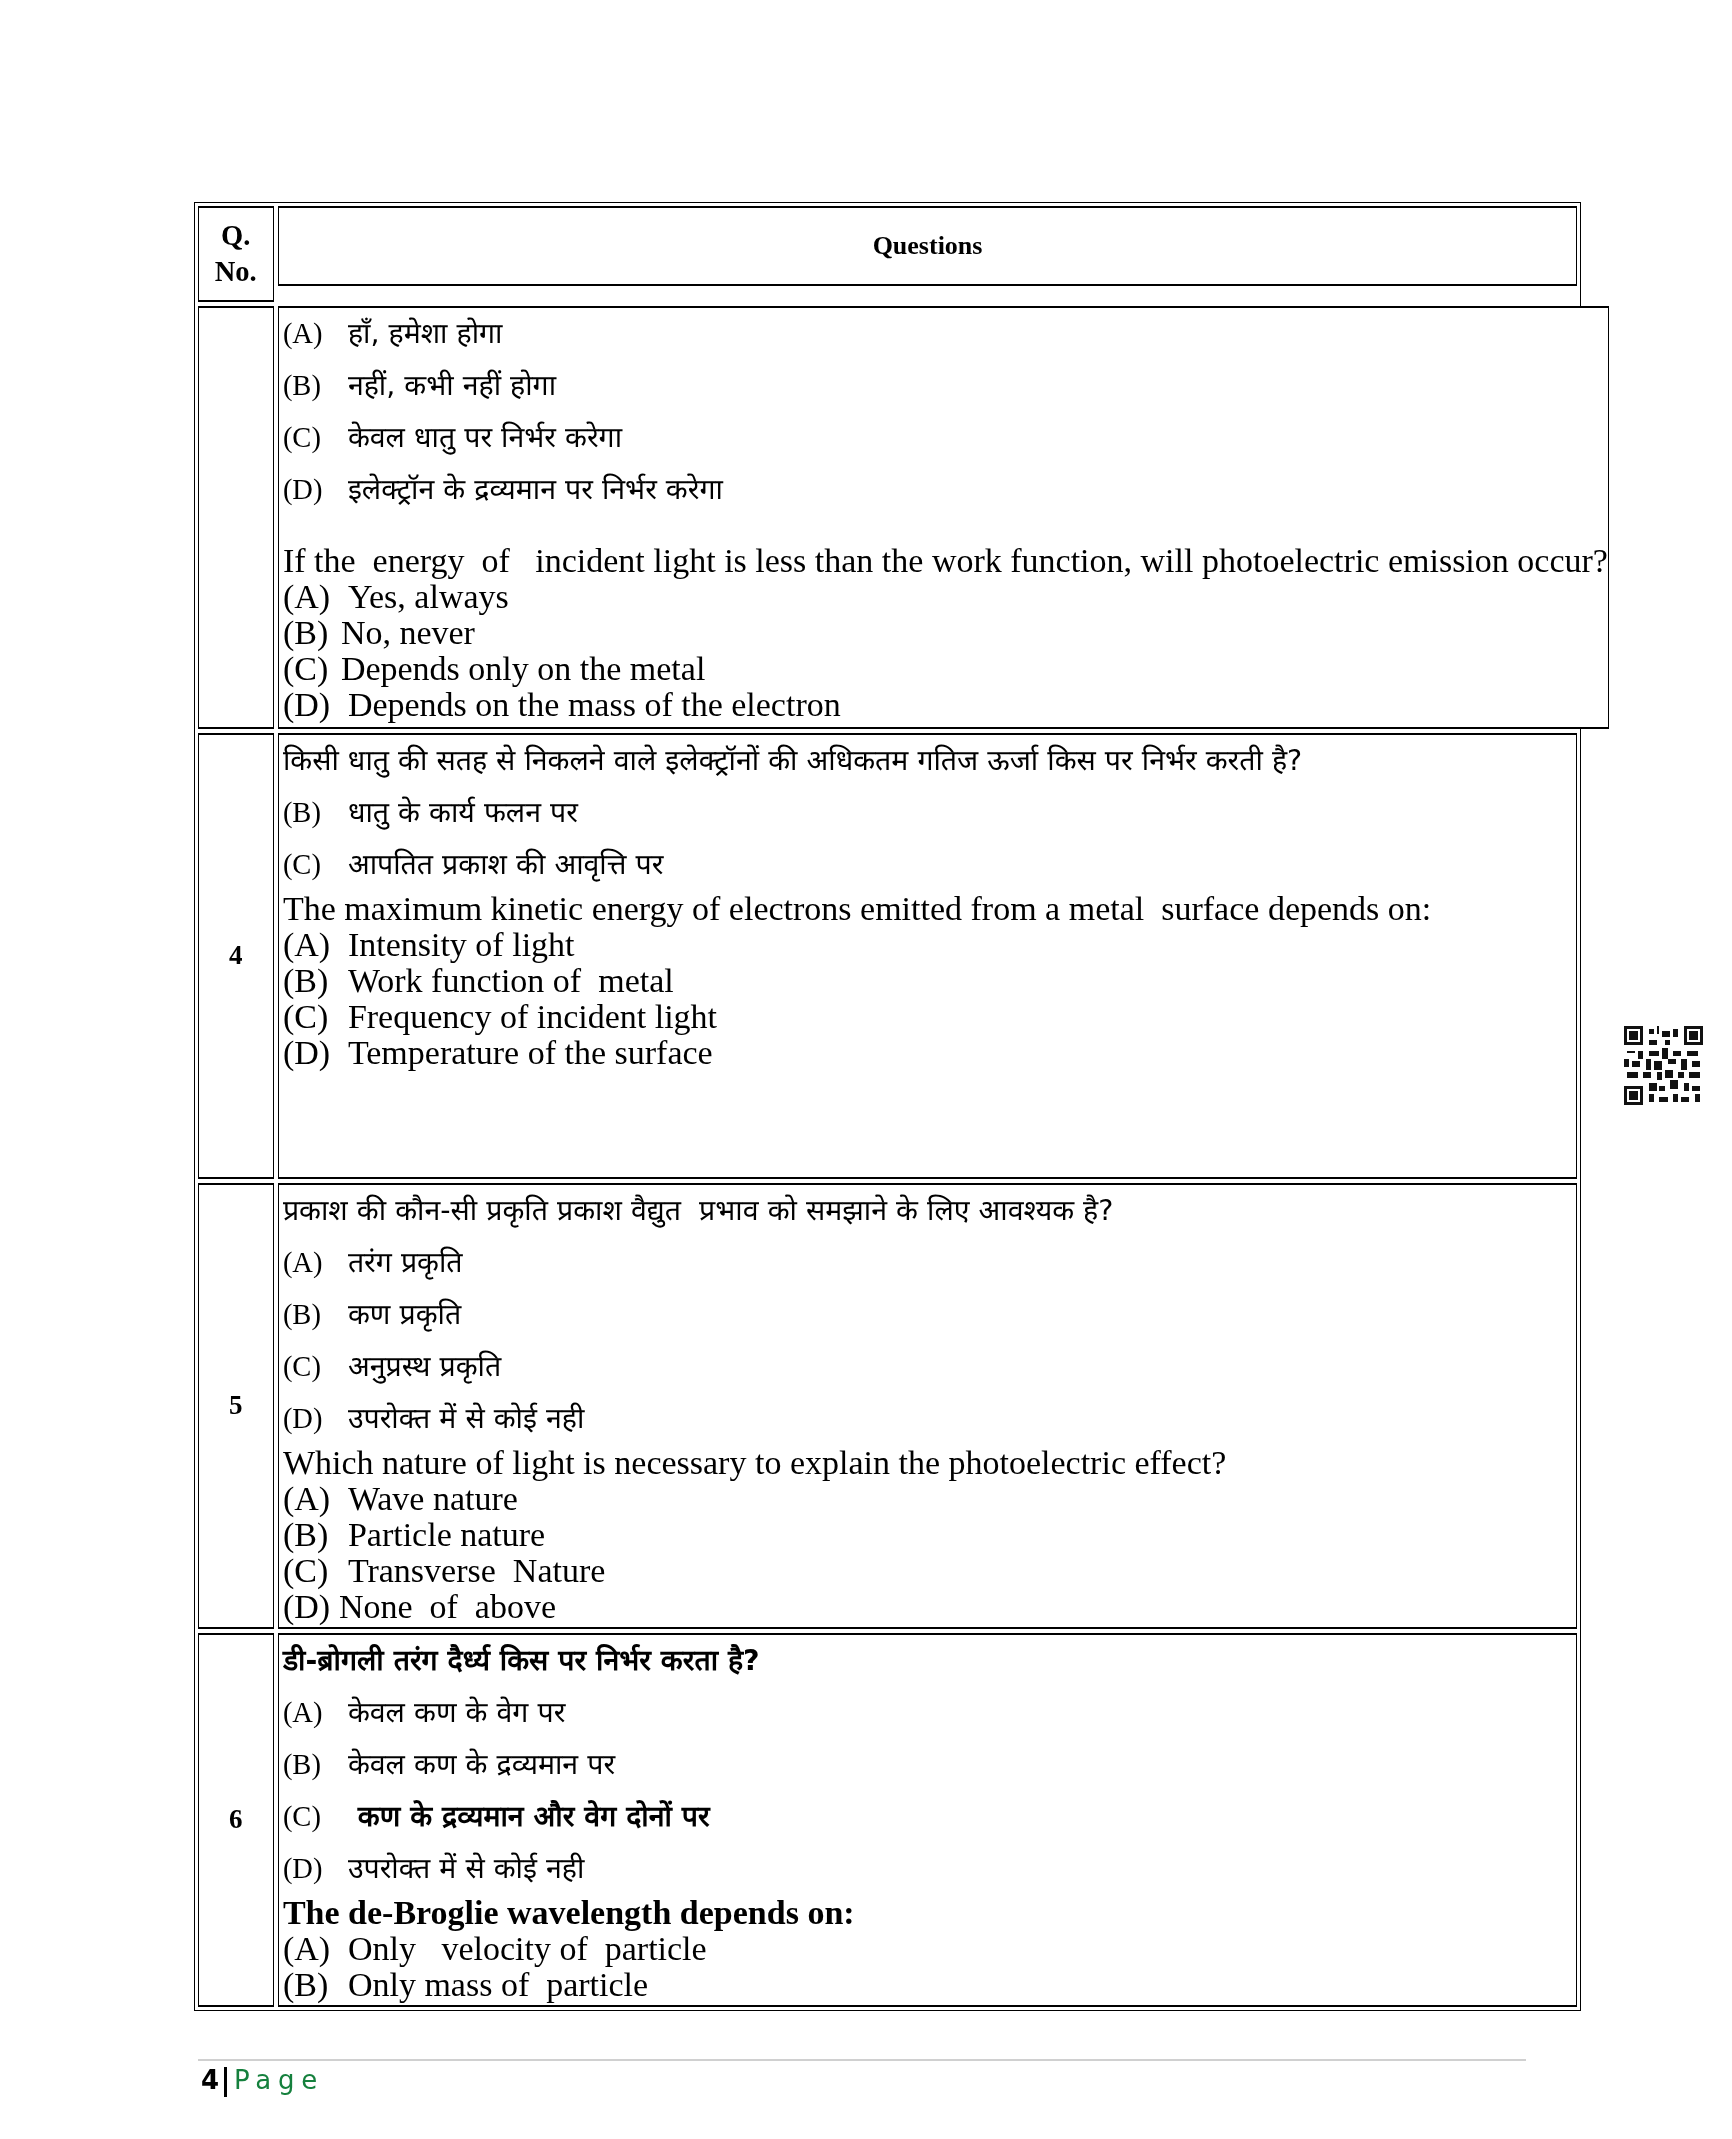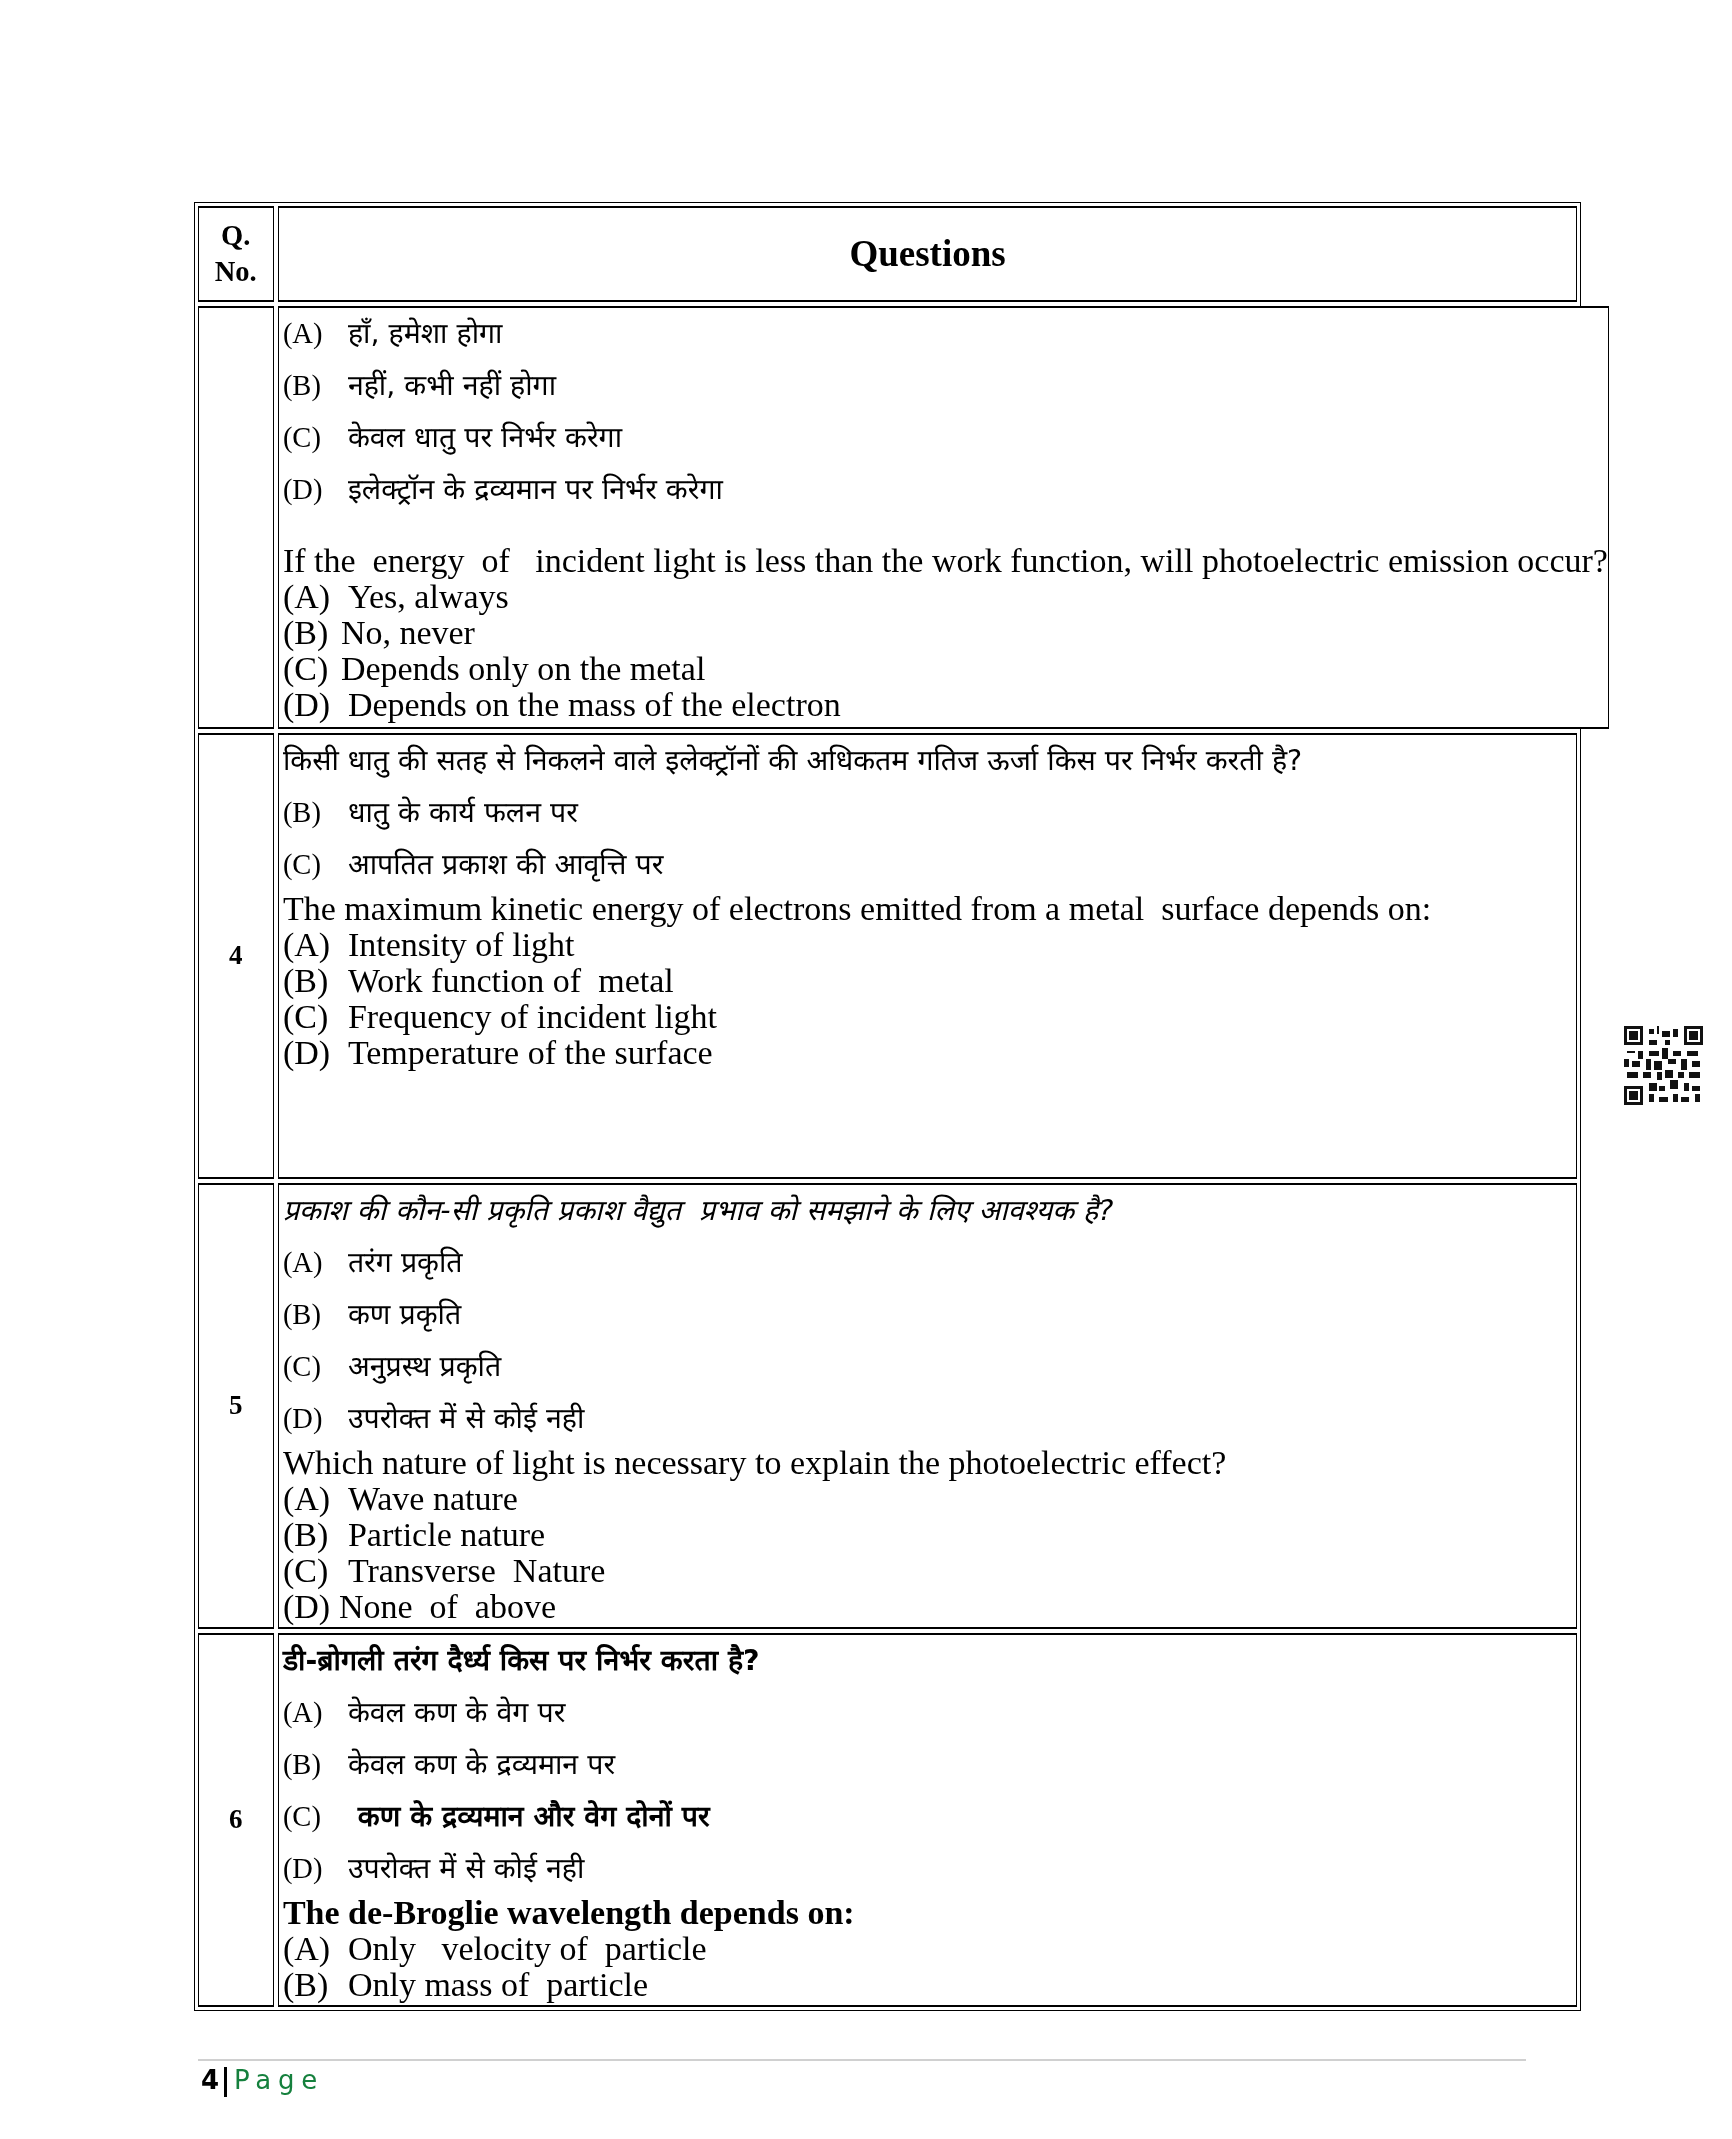--- a/index.html
+++ b/index.html
@@ -49,26 +49,26 @@
       line-height: 1.25;
     }
     .qbody {
       flex: 1 1 auto;
       padding: 1.4px 0 0 4.1px;
       font-size: 28.5px;
       line-height: 1.0;
     }
     .header .qno { height: 96px; font-size: 28.5px; }
     .header .qbody {
-      height: 96px;
+      height: 80px;
       display: flex;
       align-items: center;
       justify-content: center;
       font-weight: bold;
-      font-size: 37px;
+      font-size: 26px;
       padding: 0;
     }
     .hi-line {
       font-family: "DejaVu Sans", sans-serif;
       font-size: 28.5px;
       height: 52px;
       line-height: 52px;
       white-space: nowrap;
       transform-origin: left center;
     }
@@ -170,21 +170,21 @@
       <div class="en-line"><span class="lbl">(C)</span><span>Frequency of incident light</span></div>
       <div class="en-line"><span class="lbl">(D)</span><span>Temperature of the surface</span></div>
     </div>
   </div>
 
   <div class="row" style="height:446px;">
     <div class="cell qno">
       <span>5</span>
     </div>
     <div class="cell qbody" style="padding-top:0;">
-      <div class="hi-line" style="white-space:pre;font-style:italic;">प्रकाश की कौन-सी प्रकृति प्रकाश वैद्युत  प्रभाव को समझाने के लिए आवश्यक है?</div>
+      <div class="hi-line" style="white-space:pre;">प्रकाश की कौन-सी प्रकृति प्रकाश वैद्युत  प्रभाव को समझाने के लिए आवश्यक है?</div>
       <div class="hi-line"><span class="lbl">(A)</span><span>तरंग प्रकृति</span></div>
       <div class="hi-line"><span class="lbl">(B)</span><span>कण प्रकृति</span></div>
       <div class="hi-line"><span class="lbl">(C)</span><span>अनुप्रस्थ प्रकृति</span></div>
       <div class="hi-line"><span class="lbl">(D)</span><span>उपरोक्त में से कोई नही</span></div>
       <div class="en-line">Which nature of light is necessary to explain the photoelectric effect?</div>
       <div class="en-line"><span class="lbl">(A)</span><span>Wave nature</span></div>
       <div class="en-line"><span class="lbl">(B)</span><span>Particle nature</span></div>
       <div class="en-line"><span class="lbl">(C)</span><span style="white-space:pre;">Transverse  Nature</span></div>
       <div class="en-line tight"><span class="lbl" style="width:56px;">(D)</span><span style="white-space:pre;">None  of  above</span></div>
     </div>

